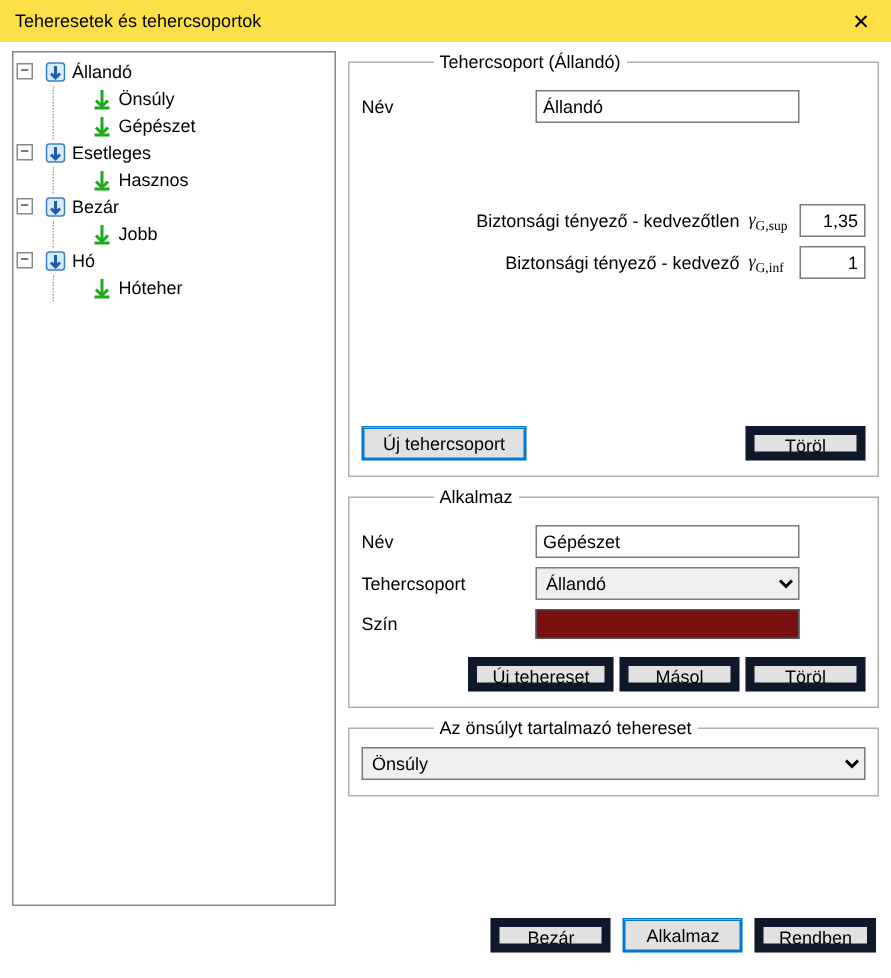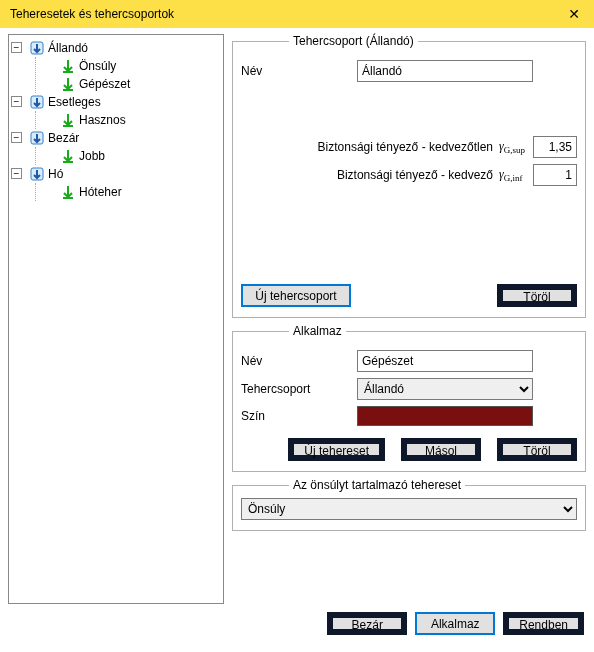--- a/index.html
+++ b/index.html
@@ -112,21 +112,21 @@
   }
   select.wide { width: 100%; }
 
   .color-swatch {
     display: inline-block;
     width: 176px; height: 20px;
     background: #7a0f0f;
     border: 1px solid #555;
   }
 
-  .btnrow { display: flex; gap: 16px; margin-top: 12px; }
+  .btnrow { display: flex; gap: 4px; margin-top: 12px; }
   .btnrow.right-end { justify-content: flex-end; }
   button.win {
     height: 23px;
     min-width: 80px;
     border: 6px solid #0f172a;
     background: #e1e1e1;
     font: inherit;
     padding: 0 10px;
     cursor: pointer;
   }

